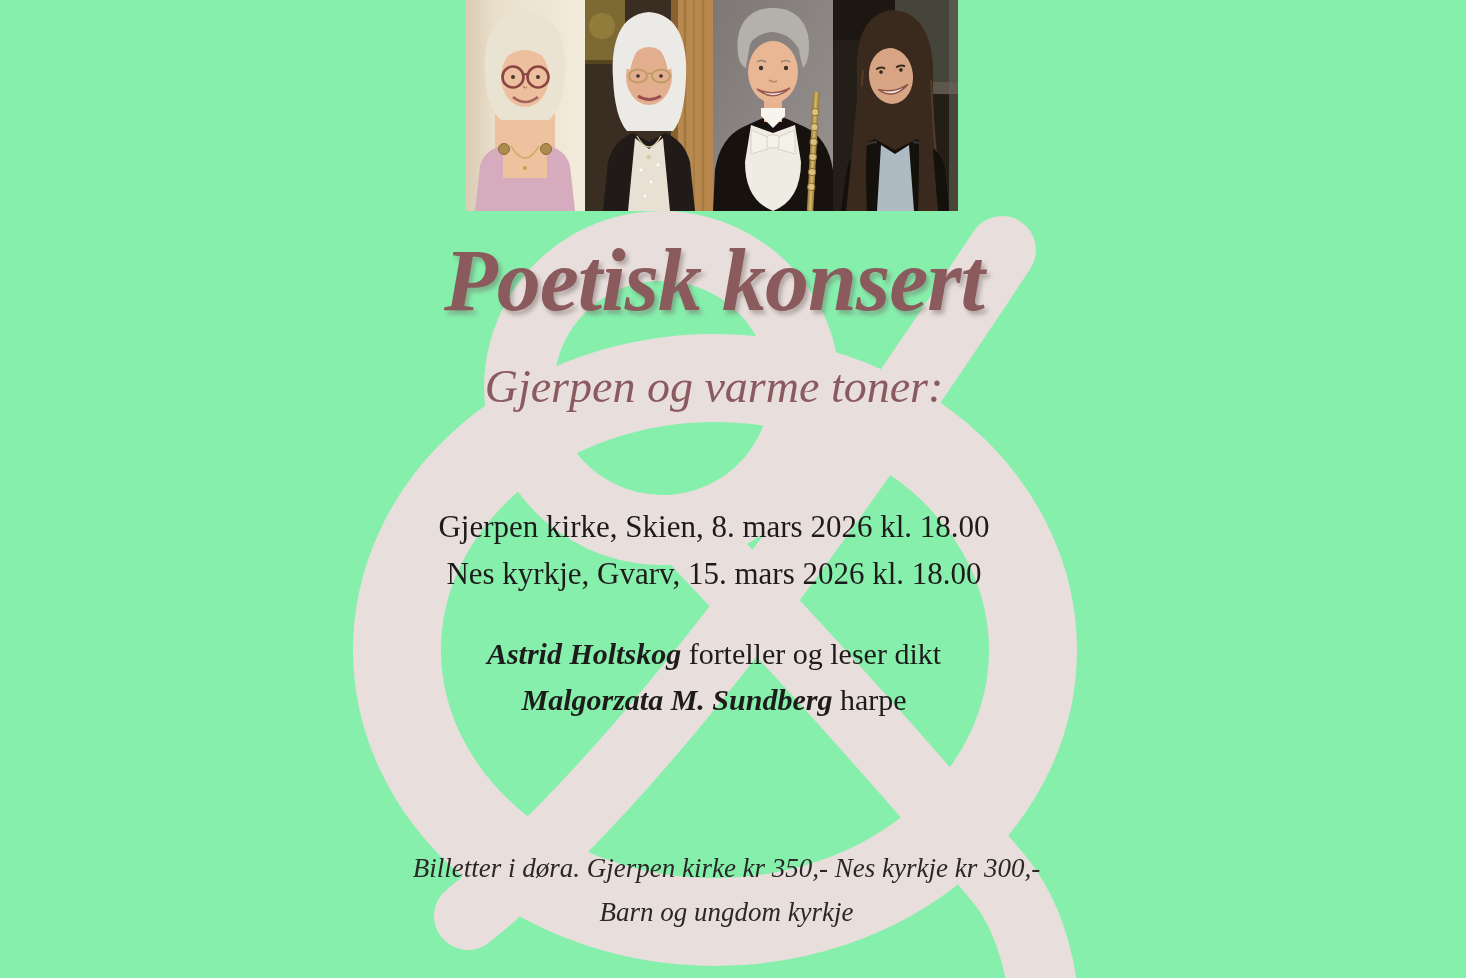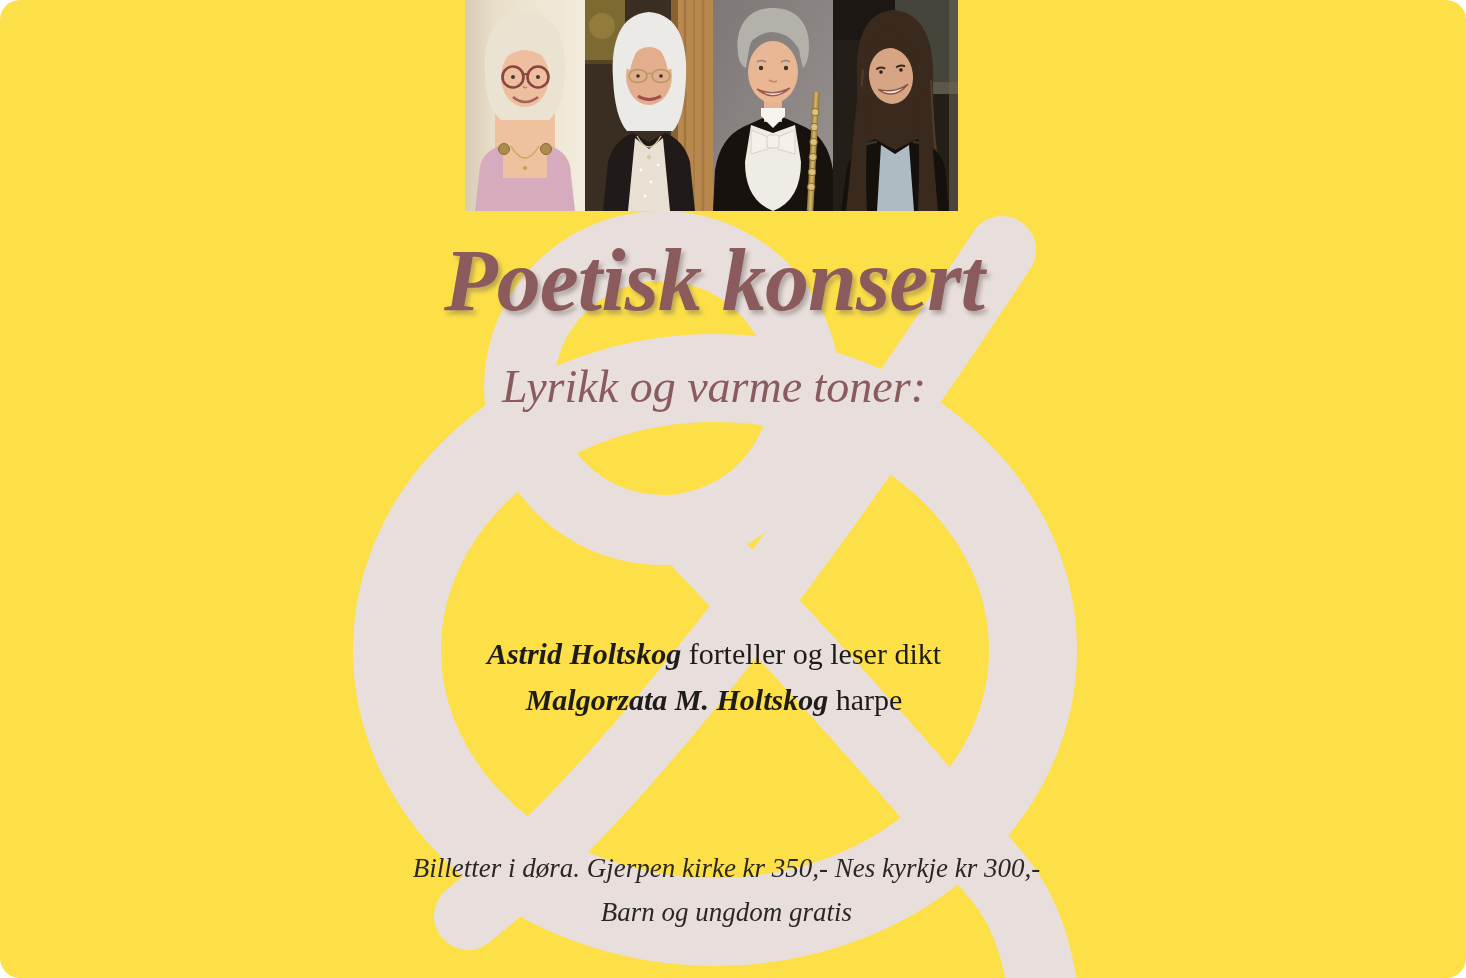--- a/index.html
+++ b/index.html
@@ -1,22 +1,21 @@
 <!DOCTYPE html>
 <html><head>
 <meta charset="utf-8">
 <style>
   html,body{margin:0;padding:0;background:#ffffff;}
   .poster{
     position:relative;
     width:1466px;height:978px;
-    background:#fde047;
+    background:#86efac;
     overflow:hidden;
     font-family:"Liberation Serif", serif;
-    border-radius:20px;
   }
   .watermark{position:absolute;left:0;top:0;z-index:0;}
   .photos{
     position:absolute;left:465px;top:0;height:211px;
     display:flex;z-index:2;
   }
   .photo{display:block;height:211px;}
   .content{
     position:absolute;left:0;top:0;width:1428px;height:978px;
     text-align:center;z-index:2;pointer-events:none;
@@ -182,27 +181,31 @@
       </g>
       <path d="M 26 84 C 20 130 18 170 13 211 L 34 211 C 32 160 34 120 38 94 Z" fill="#3a2a1d"></path>
       <path d="M 94 88 C 99 130 101 165 105 211 L 85 211 C 87 160 86 122 84 98 Z" fill="#3a2a1d"></path>
     </svg>
   </div>
 
   <div class="content">
     <h1 class="title">Poetisk konsert</h1>
 
     <div class="subtitle">
-      <div>Lyrikk og varme toner:</div>
-    </div>
-
+      <div>Gjerpen og varme toner:</div>
+    </div>
+
+    <div class="dates">
+      <div>Gjerpen kirke, Skien, 8. mars 2026 kl. 18.00</div>
+      <div>Nes kyrkje, Gvarv, 15. mars 2026 kl. 18.00</div>
+    </div>
 
     <div class="performers">
       <div class="performer-line"><span class="performer-name">Astrid Holtskog</span> <span class="performer-role">forteller og leser dikt</span></div>
-      <div class="performer-line"><span class="performer-name">Malgorzata M. Holtskog</span> <span class="performer-role">harpe</span></div>
+      <div class="performer-line"><span class="performer-name">Malgorzata M. Sundberg</span> <span class="performer-role">harpe</span></div>
     </div>
 
     <div class="tickets">
       <div>Billetter i døra. Gjerpen kirke kr 350,- Nes kyrkje kr 300,-</div>
-      <div>Barn og ungdom gratis</div>
+      <div>Barn og ungdom kyrkje</div>
     </div>
   </div>
 </div>
 
 </body></html>

